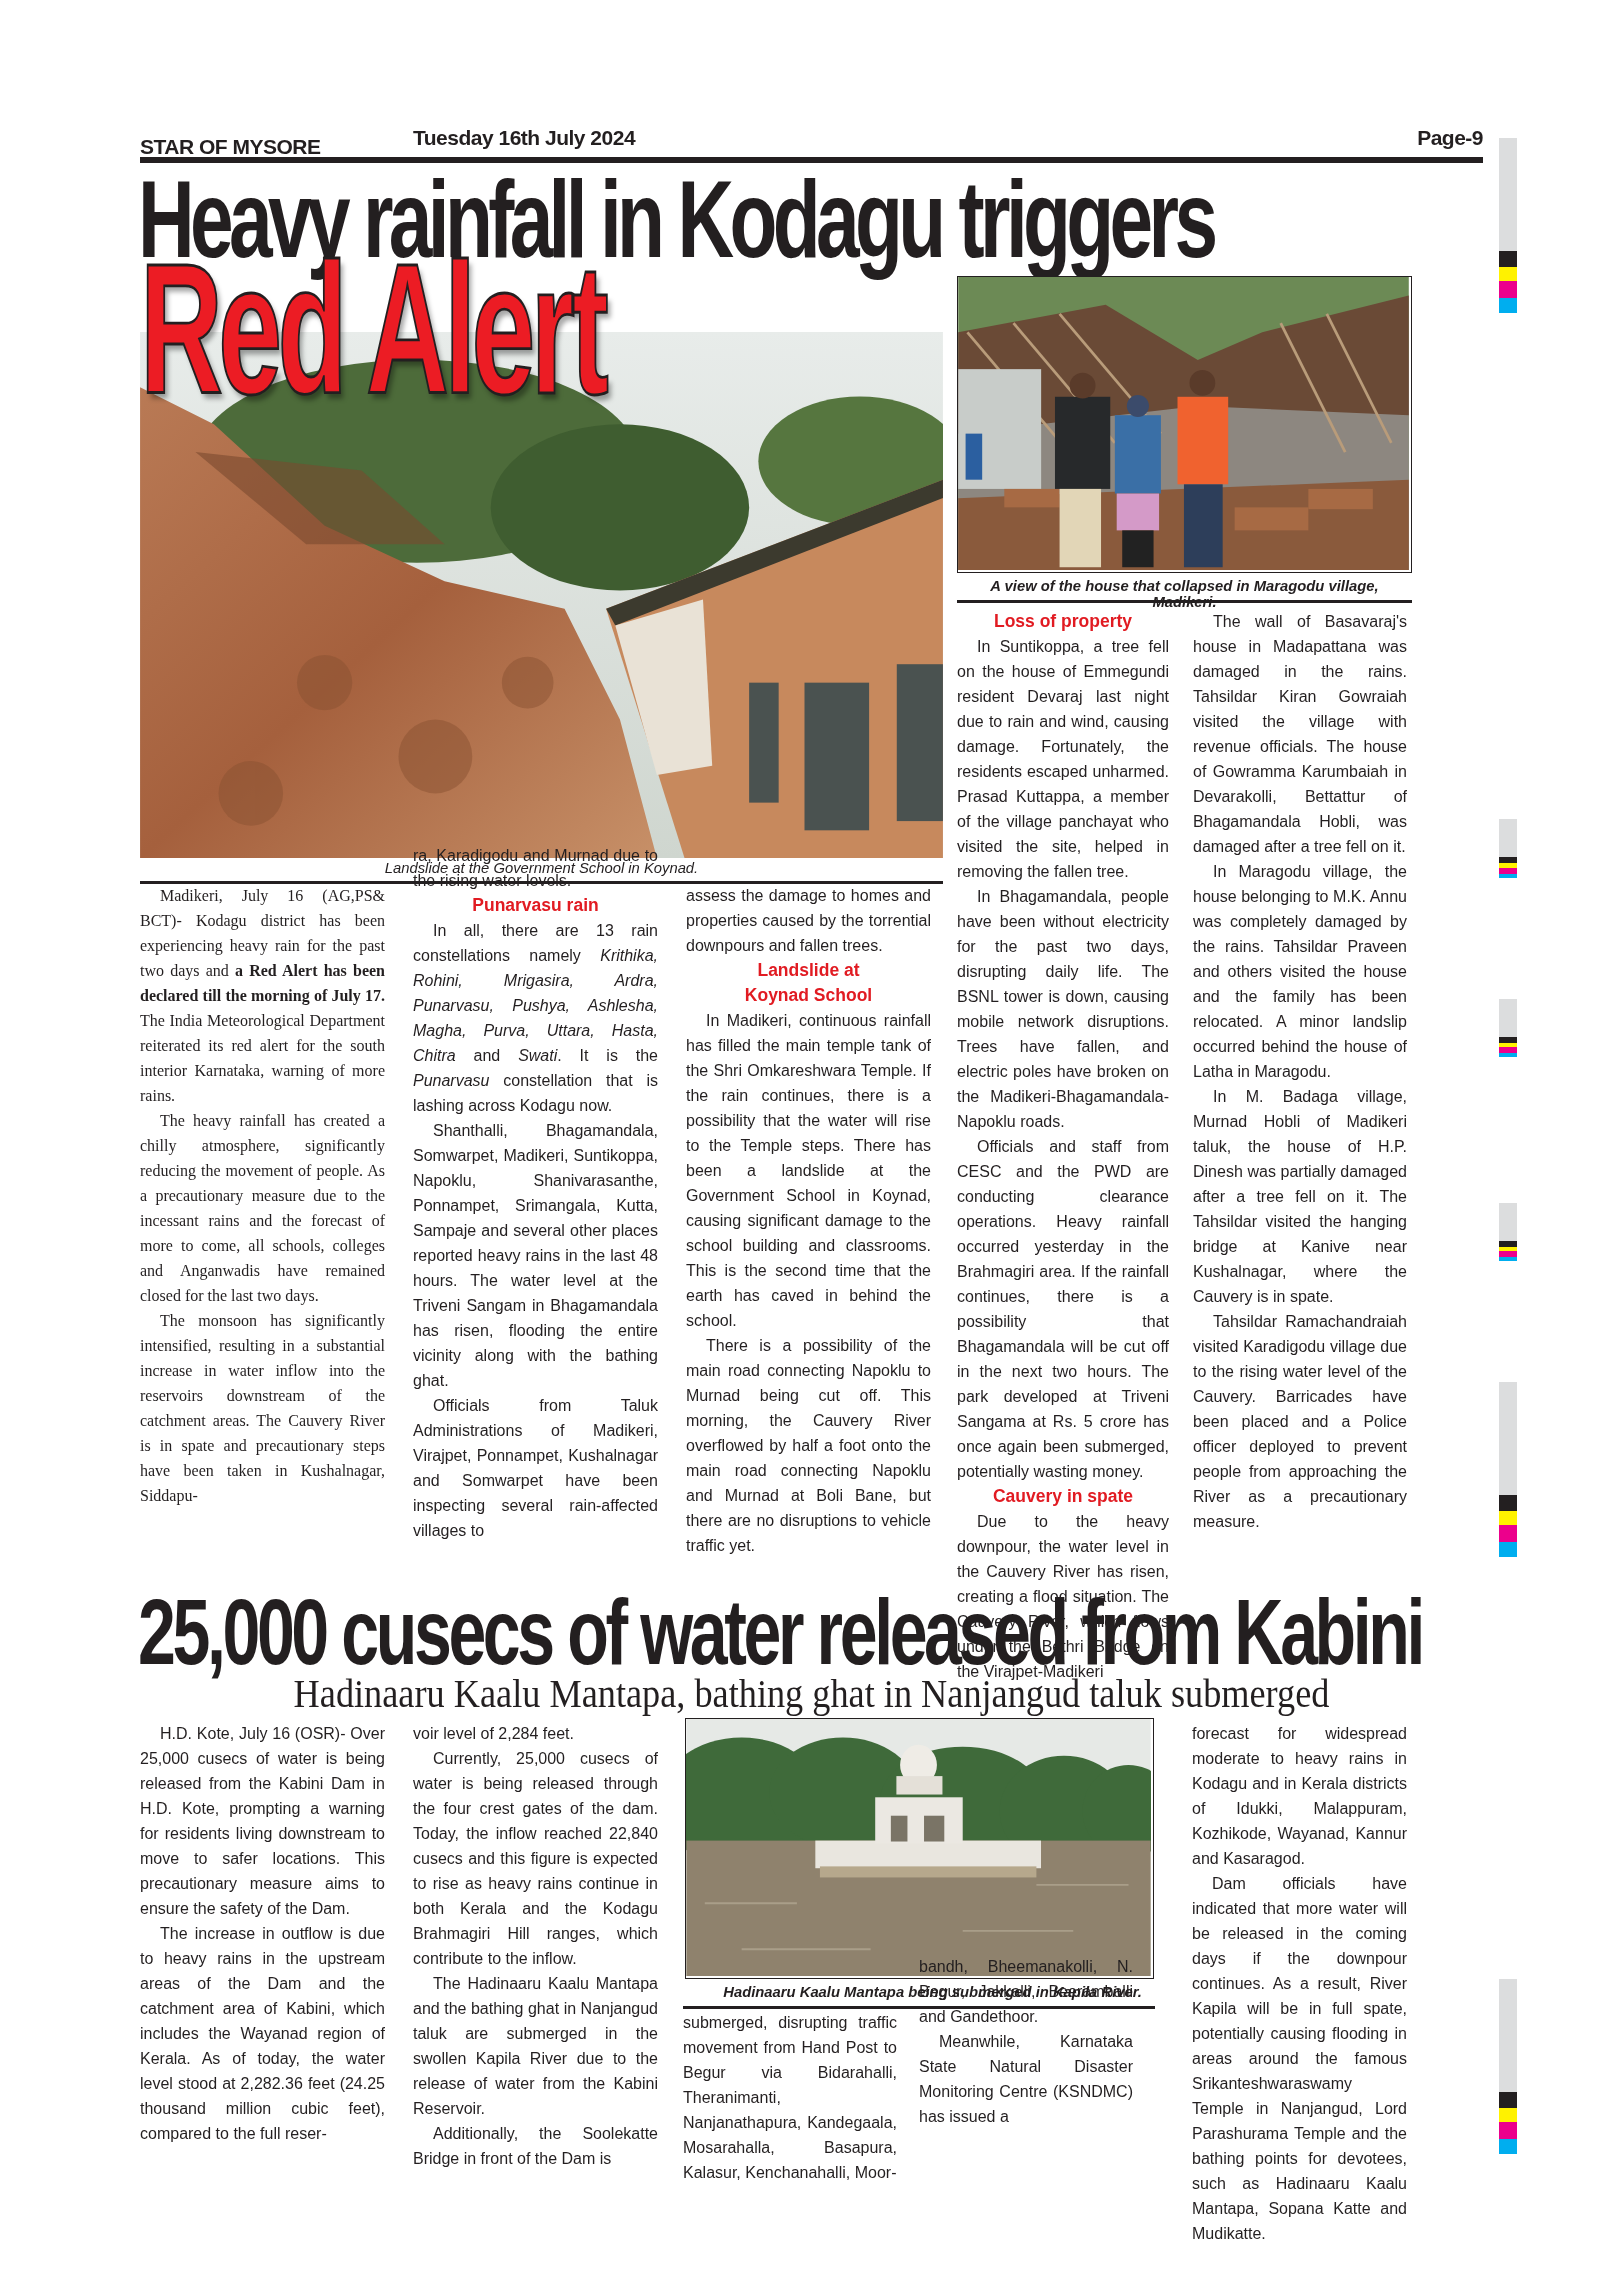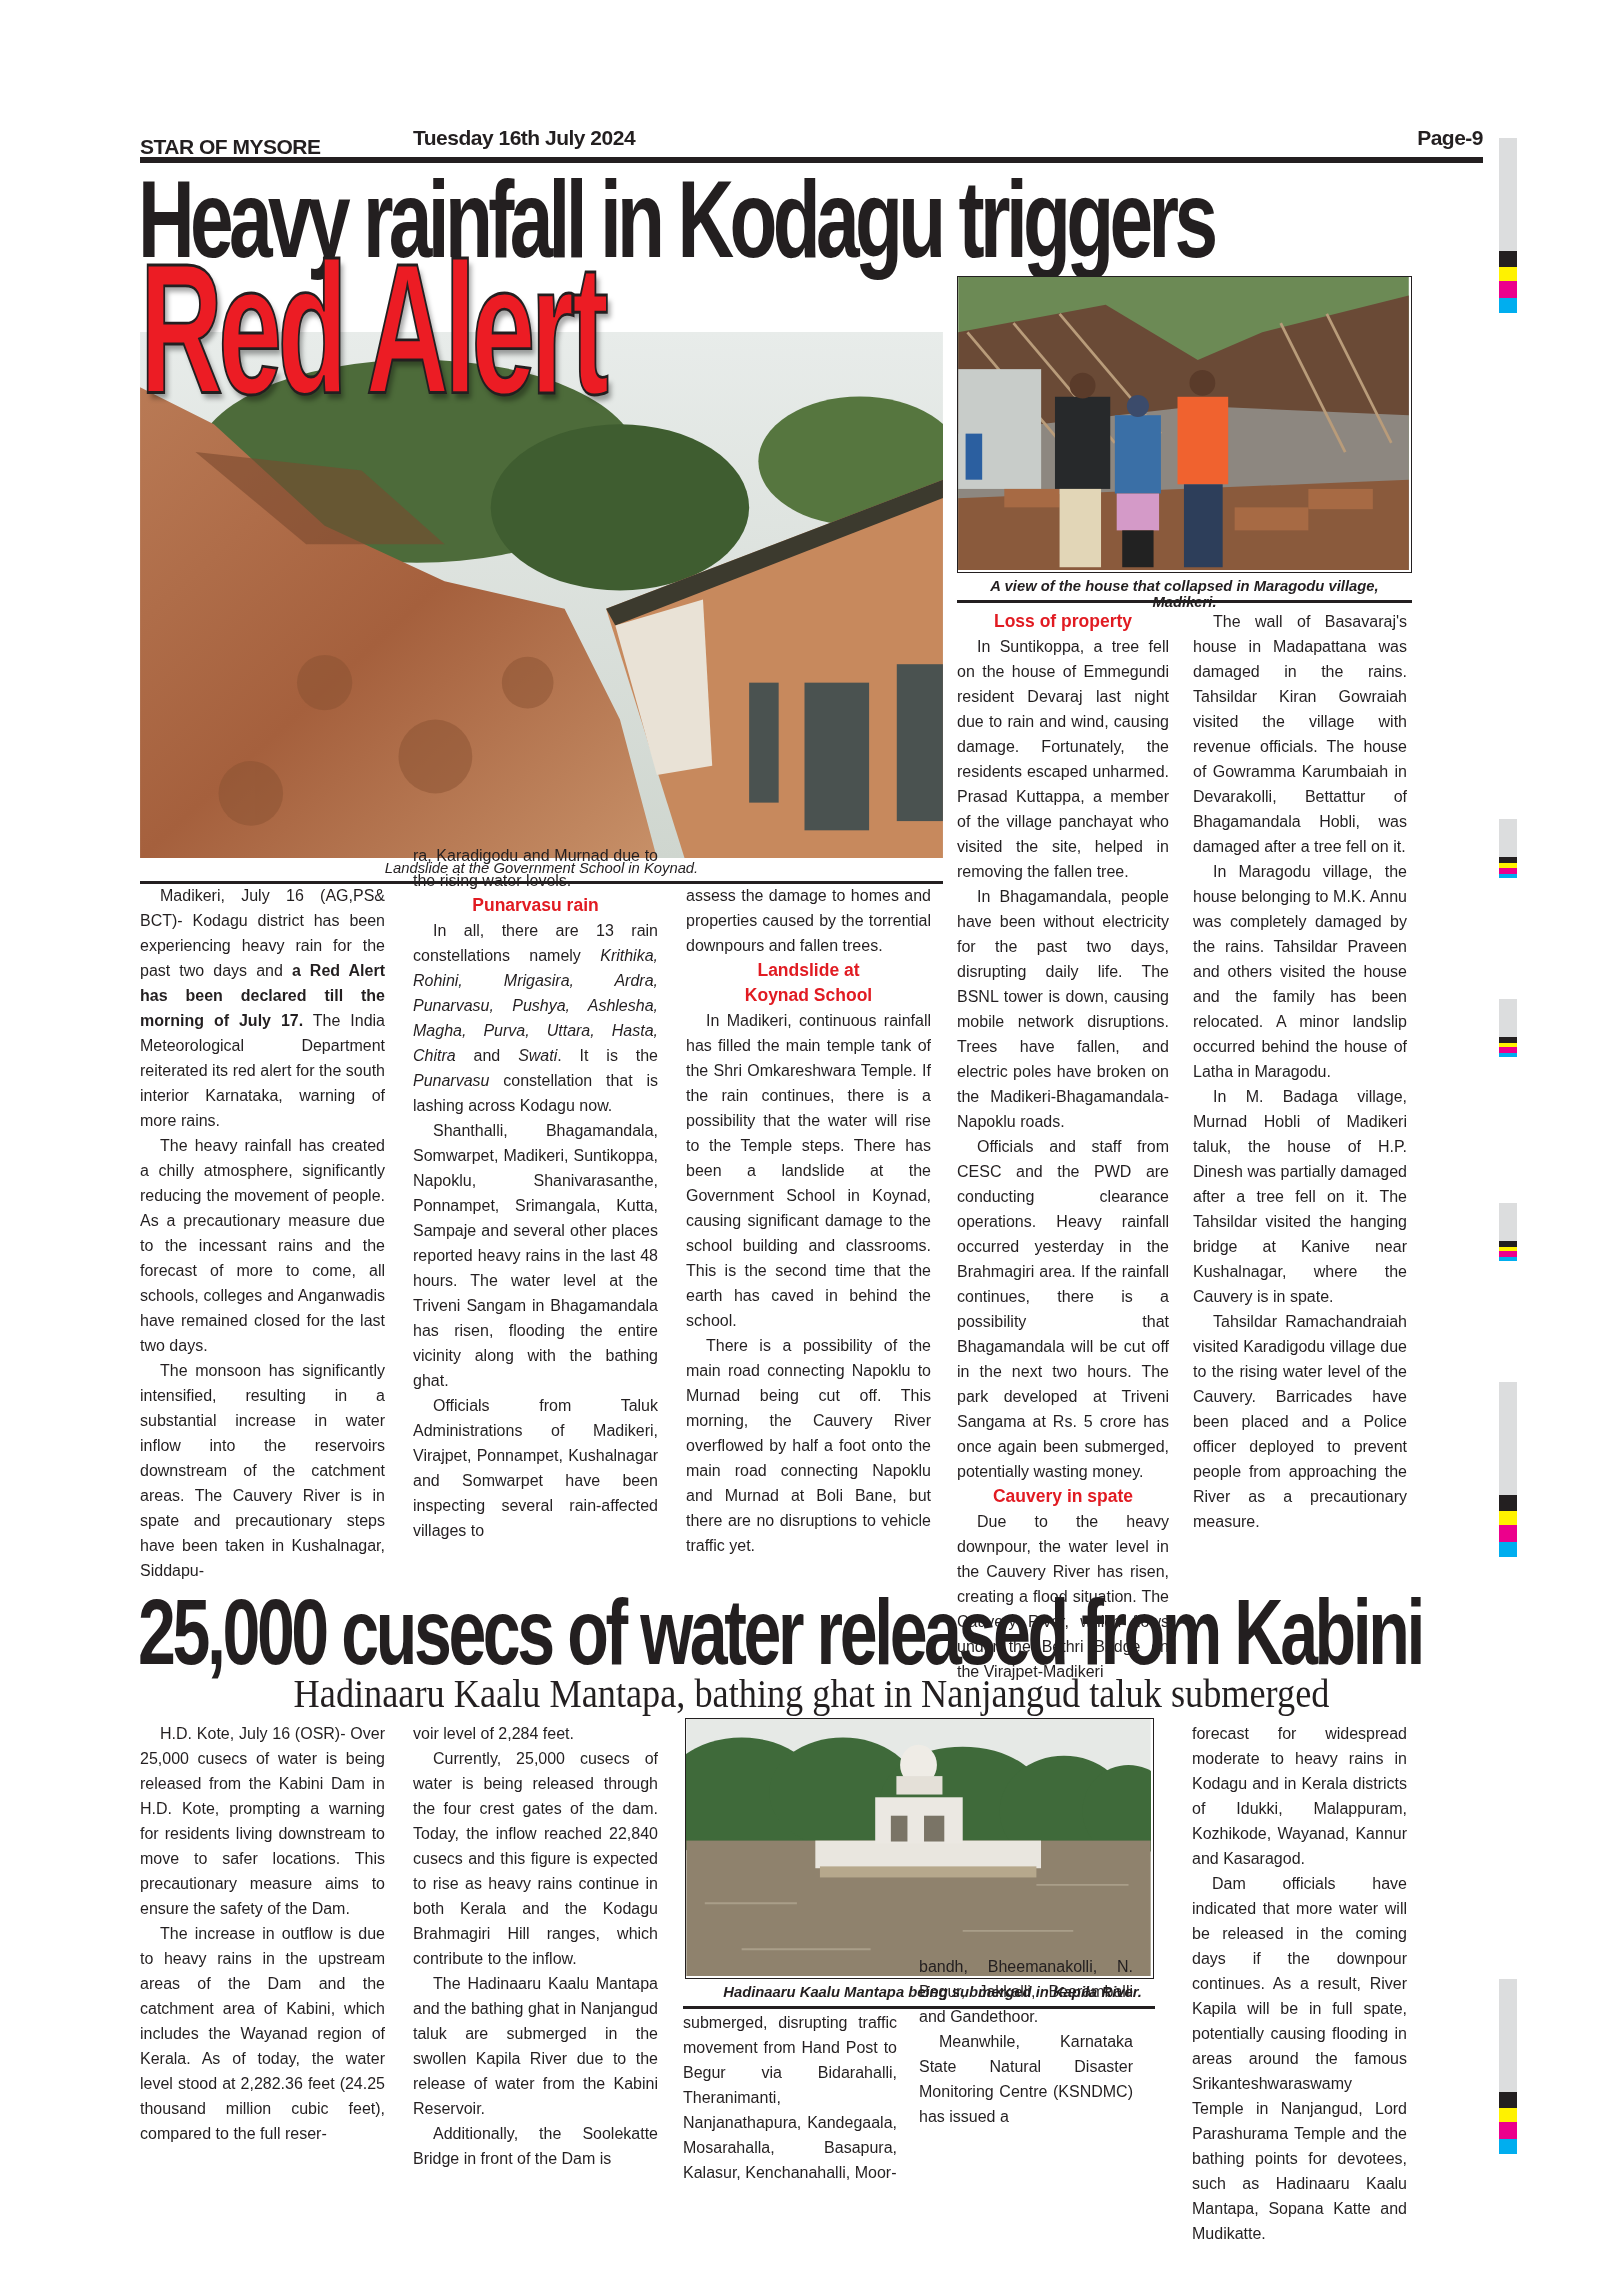--- a/index.html
+++ b/index.html
@@ -106,21 +106,21 @@
     <rect x="178" y="275" width="34" height="40" fill="#222"></rect>
     <circle cx="195" cy="140" r="12" fill="#3b4b6b"></circle>
     <rect x="238" y="130" width="55" height="95" fill="#f0622f"></rect>
     <rect x="245" y="225" width="42" height="90" fill="#2d3e5a"></rect>
     <circle cx="265" cy="115" r="14" fill="#5a3b2a"></circle>
   </svg>
 </div>
 <div class="abs caption" style="left:957px;top:578px;width:455px;height:20px;font-size:14.8px;">A view of the house that collapsed in Maragodu village, Madikeri.</div>
 <div class="abs caption-rule" style="left:957px;top:600px;width:455px;"></div>
 
-<div class="col" style="left:140px;top:883px;width:245px;">
+<div class="col" style="left:140px;top:883px;width:245px;font-family:Liberation Serif, serif;">
   <p><span>Madikeri, July 16 (AG,PS&amp; BCT)- Kodagu district has been experiencing heavy rain for the past two days and </span><b>a Red Alert has been declared till the morning of July 17.</b><span> The India Meteorological Department reiterated its red alert for the south interior Karnataka, warning of more rains.</span></p>
   <p>The heavy rainfall has created a chilly atmosphere, significantly reducing the movement of people. As a precautionary measure due to the incessant rains and the forecast of more to come, all schools, colleges and Anganwadis have remained closed for the last two days.</p>
   <p>The monsoon has significantly intensified, resulting in a substantial increase in water inflow into the reservoirs downstream of the catchment areas. The Cauvery River is in spate and precautionary steps have been taken in Kushalnagar, Siddapu-</p>
 </div>
 
 <div class="col" style="left:413px;top:843px;width:245px;">
   <p class="noind">ra, Karadigodu and Murnad due to the rising water levels.</p>
   <p class="subhead">Punarvasu rain</p>
   <p><span>In all, there are 13 rain constellations namely </span><i>Krithika, Rohini, Mrigasira, Ardra, Punarvasu, Pushya, Ashlesha, Magha, Purva, Uttara, Hasta, Chitra</i><span> and </span><i>Swati</i><span>. It is the </span><i>Punarvasu</i><span> constellation that is lashing across Kodagu now.</span></p>
   <p>Shanthalli, Bhagamandala, Somwarpet, Madikeri, Suntikoppa, Napoklu, Shanivarasanthe, Ponnampet, Srimangala, Kutta, Sampaje and several other places reported heavy rains in the last 48 hours. The water level at the Triveni Sangam in Bhagamandala has risen, flooding the entire vicinity along with the bathing ghat.</p>

